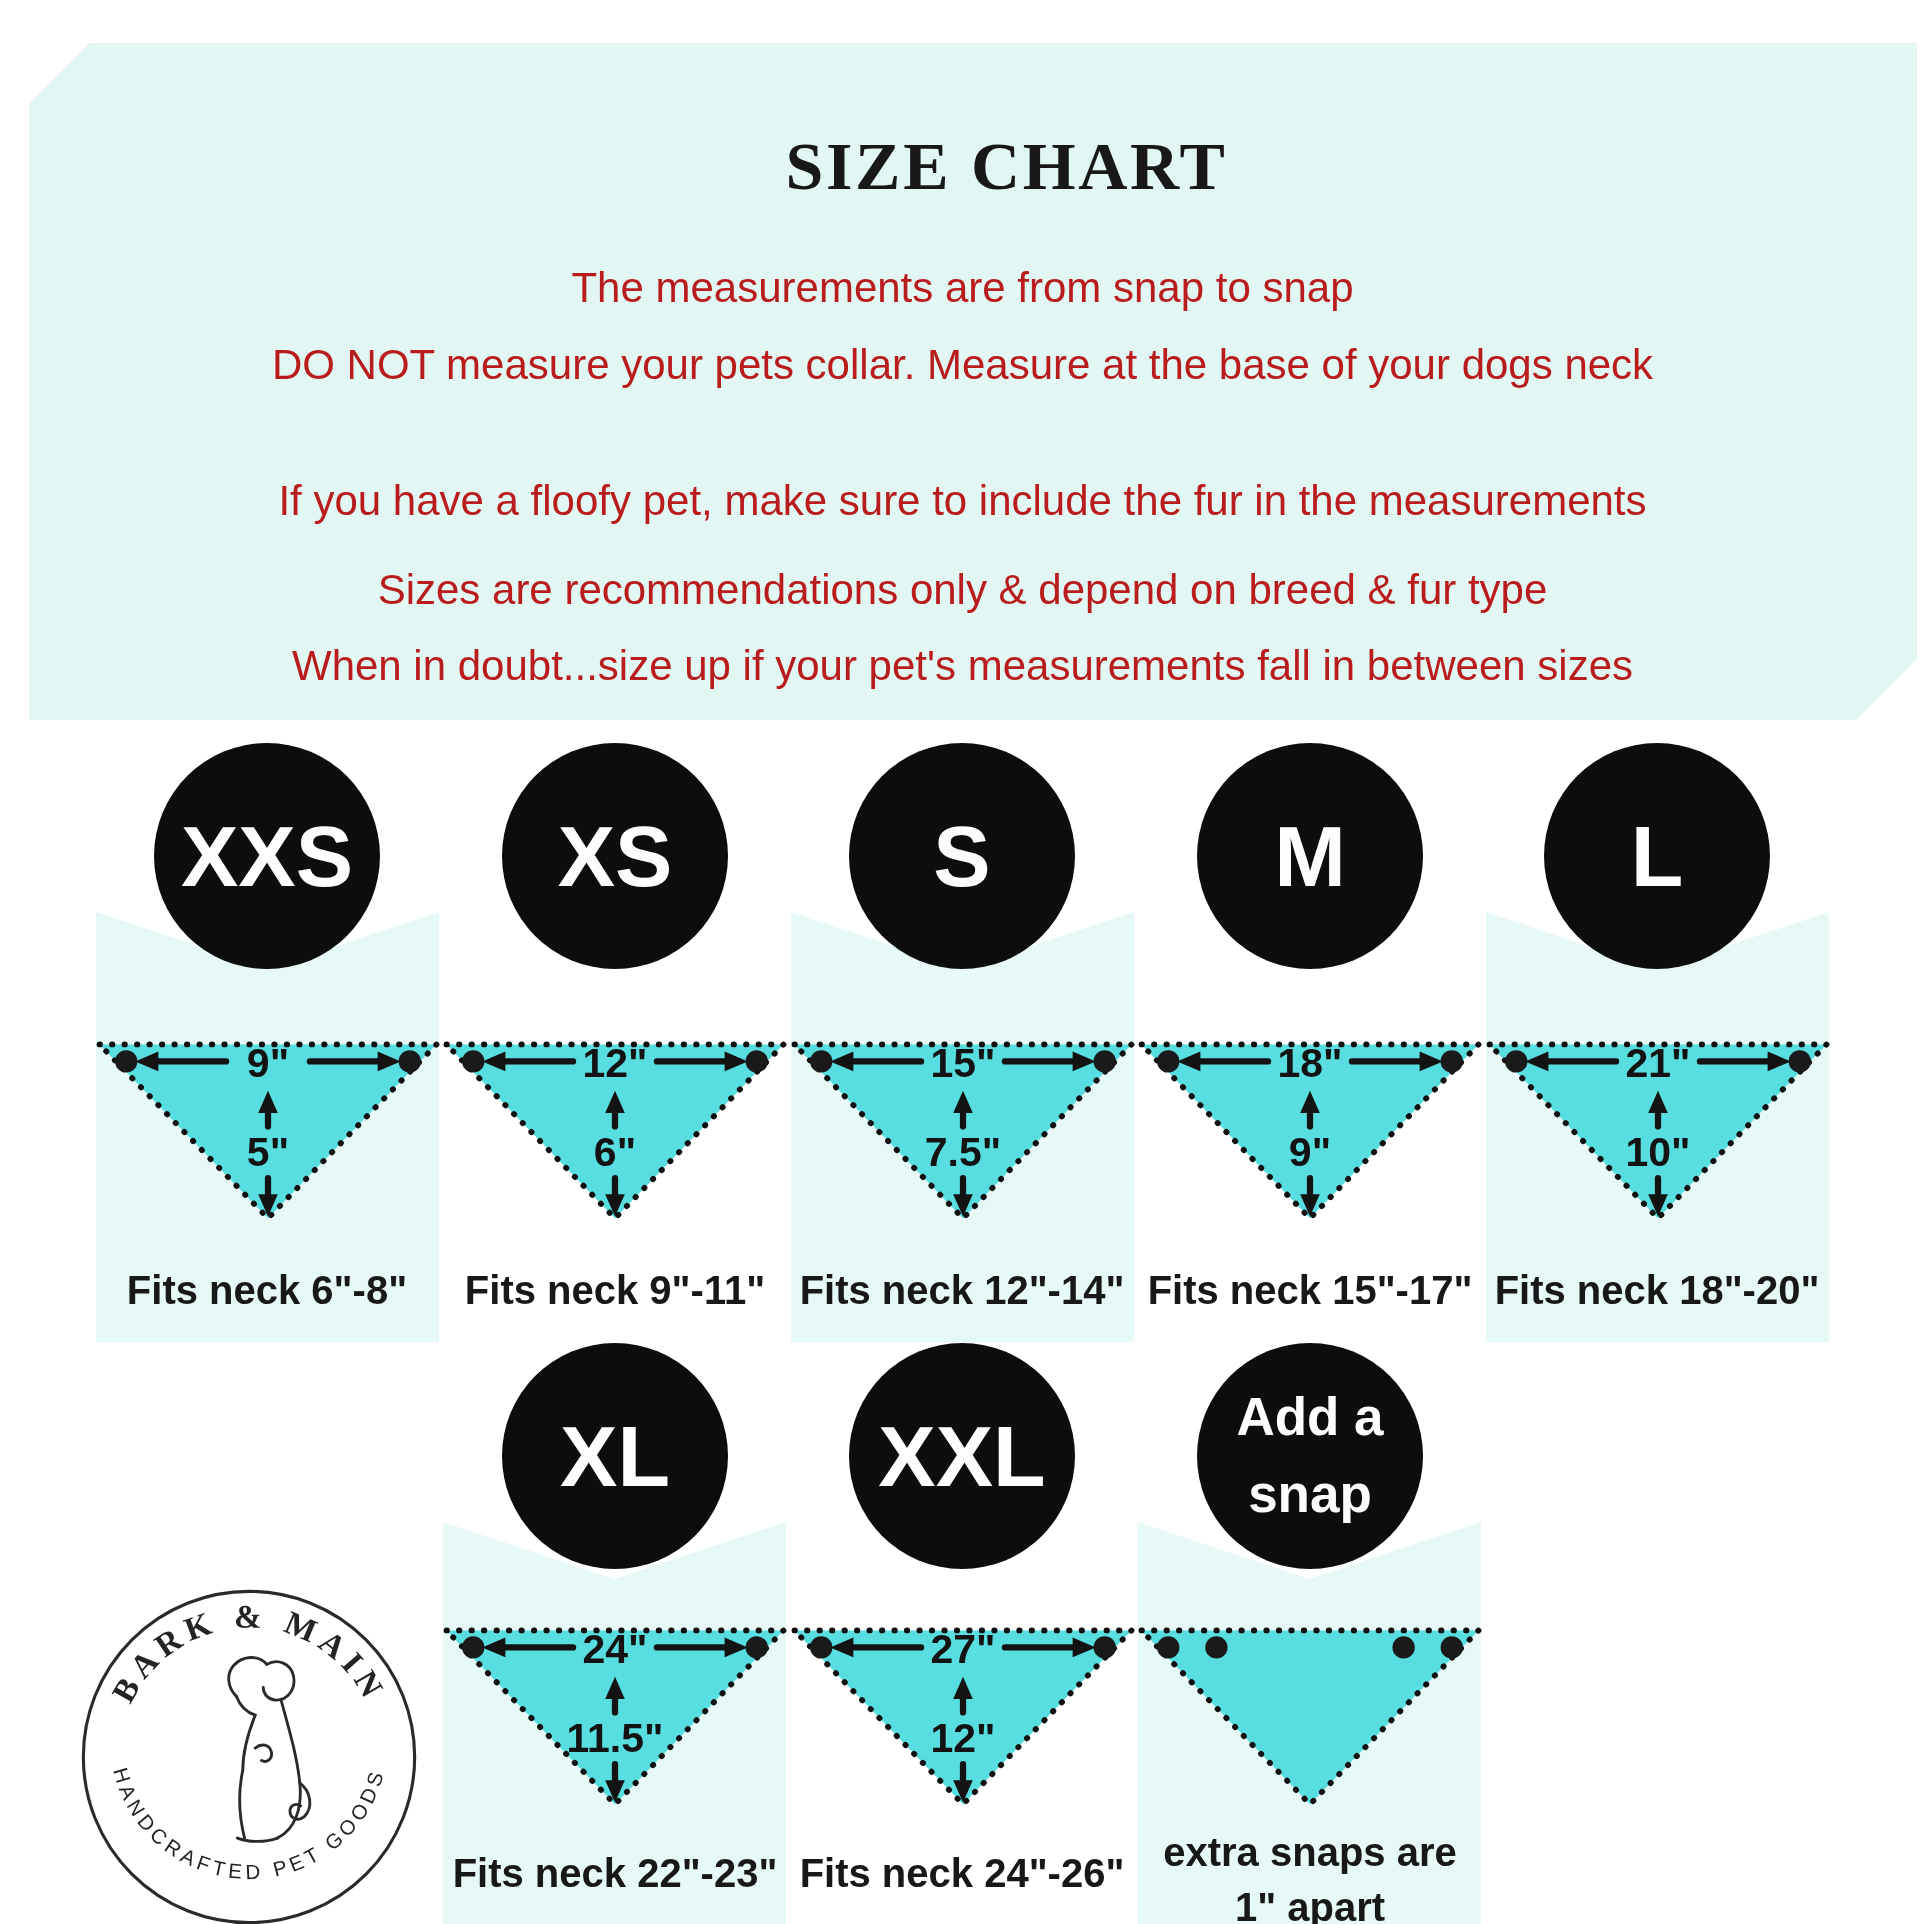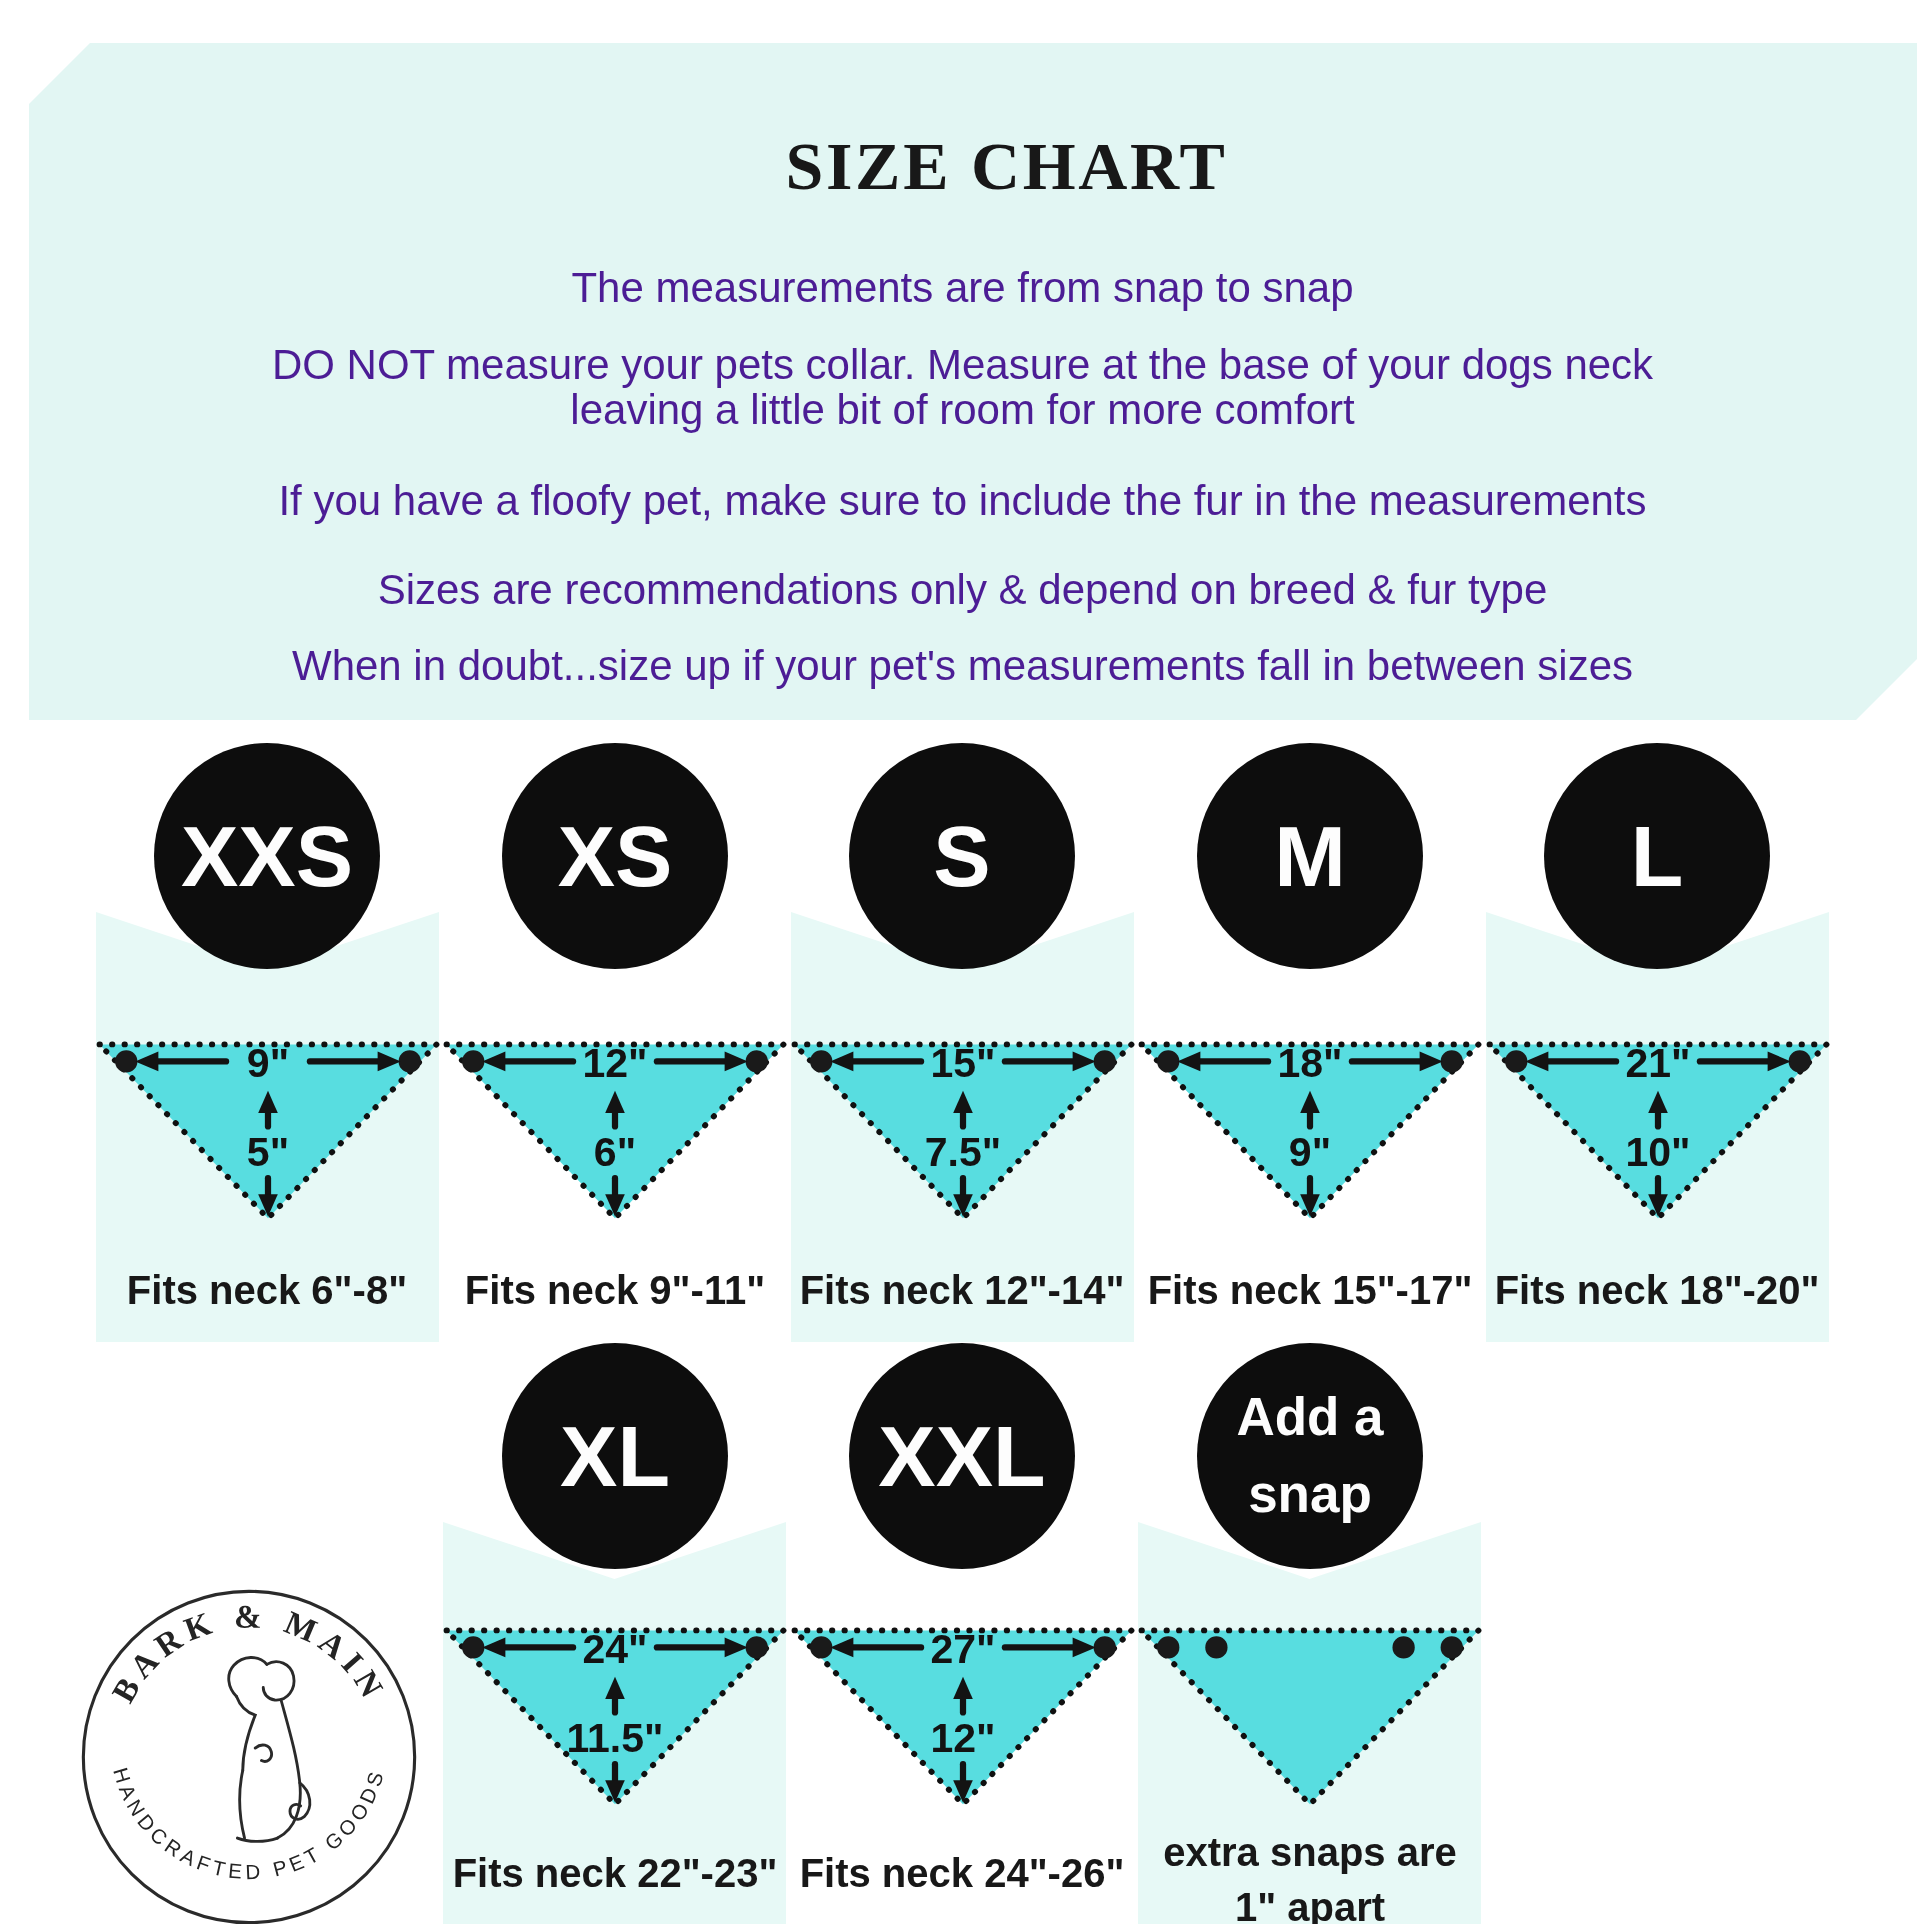--- a/index.html
+++ b/index.html
@@ -6,21 +6,21 @@
   #stage{position:relative;width:1925px;height:1925px;background:#ffffff;overflow:hidden;
          font-family:"Liberation Sans",sans-serif;color:#151515;}
 
   
   .header-panel{position:absolute;left:29px;top:43px;width:1888px;height:677px;background:#e2f6f3;
     clip-path:polygon(61px 0,100% 0,100% calc(100% - 61px),calc(100% - 61px) 100%,0 100%,0 61px);}
   .title-line{position:absolute;left:0;width:1925px;text-align:center;
     font-family:"Liberation Serif",serif;font-weight:bold;color:#181818;line-height:1;letter-spacing:2.7px;}
   #title1{top:62px;font-size:91px;}
   #title2{top:132px;font-size:68px;padding-left:44px;}
-  .sub-line{position:absolute;left:0;width:1925px;text-align:center;font-size:42px;line-height:1.2;color:#4c1d95;}
+  .sub-line{position:absolute;left:0;width:1925px;text-align:center;font-size:42px;line-height:1.2;color:#b91c1c;}
   #sub0{top:263px;} #sub1{top:340px;text-align:center;} #sub2{top:385px;} #sub3{top:476px;} #sub4{top:565px;} #sub5{top:641px;}
 
   
   .col-panel{position:absolute;background:#e7f9f6;}
   .badge{position:absolute;width:226px;height:226px;border-radius:50%;background:#0d0d0d;
     display:flex;flex-direction:column;align-items:center;justify-content:center;
     color:#fdfdfd;font-family:Liberation Sans, sans-serif;font-weight:bold;text-align:center;}
   .badge .big{font-size:86px;line-height:1;}
   .badge .small{font-size:53px;line-height:1.45;}
   .bandana{position:absolute;width:348px;height:189px;overflow:visible;}
@@ -41,21 +41,20 @@
 </style>
 </head>
 <body>
 
 <div id="stage">
 
   <div class="header-panel"></div>
   <div class="title-line" id="title2">SIZE CHART</div>
   <div class="sub-line" id="sub0">The measurements are from snap to snap</div>
   <div class="sub-line" id="sub1">DO NOT measure your pets collar.  Measure at the base of your dogs neck</div>
-  <div class="sub-line" id="sub2">leaving a little bit of room for more comfort</div>
   <div class="sub-line" id="sub3">If you have a floofy pet, make sure to include the fur in the measurements</div>
   <div class="sub-line" id="sub5">When in doubt...size up if your pet's measurements fall in between sizes</div>
   <div class="sub-line" id="sub4">Sizes are recommendations only &amp; depend on breed &amp; fur type</div>
 
   <div id="columns">
       <div class="col-panel" style="left: 96px; top: 912px; width: 343px; height: 430px; clip-path: polygon(0px 0px, 50% 57px, 100% 0px, 100% 100%, 0px 100%);"></div>
       <div class="badge" style="left: 154px; top: 743px;">
         <span class="big">XXS</span>
       </div>
       <svg class="bandana" viewBox="0 0 390 212" style="left: 94px; top: 1040px;">

